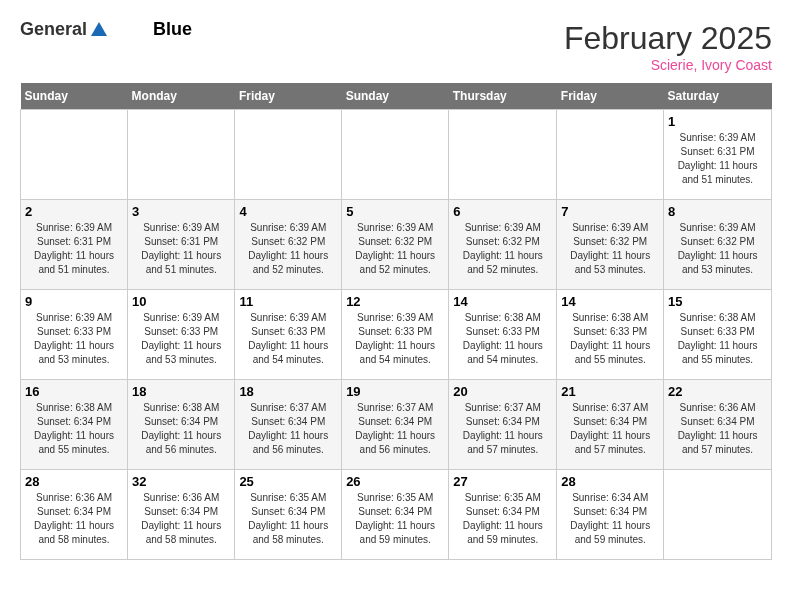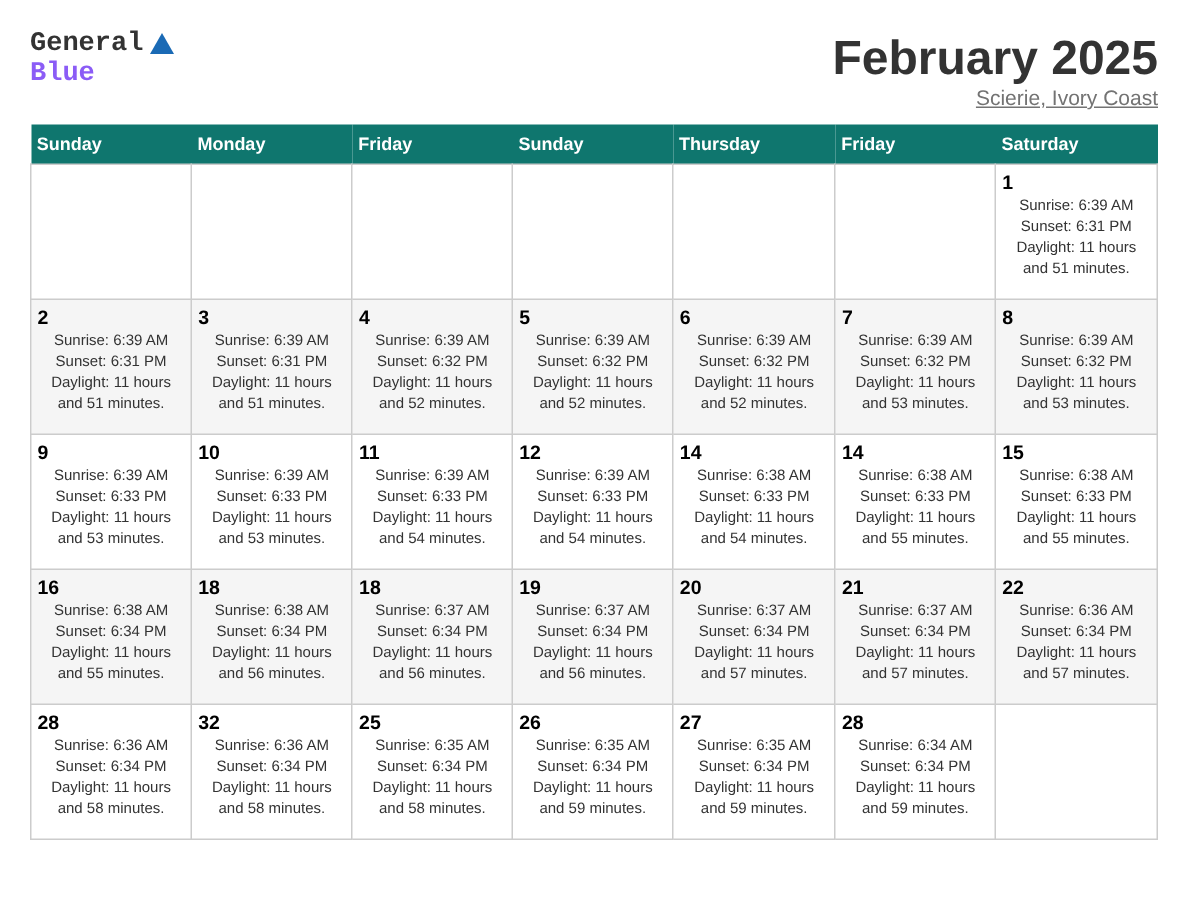--- a/index.html
+++ b/index.html
@@ -15,59 +15,58 @@
       justify-content: space-between;
       align-items: flex-start;
       margin-bottom: 10px;
     }
     .logo {
       display: flex;
       align-items: center;
     }
     .logo-text {
       display: flex;
-      flex-direction: column;
+      flex-direction: row;
       line-height: 1.1;
-      font-family: Liberation Mono, monospace;
     }
     .logo-general {
       font-size: 18px;
       font-weight: bold;
       color: #333;
     }
     .logo-blue {
       font-size: 18px;
       font-weight: bold;
-      color: #8b5cf6;
+      color: #000000;
+      margin-left: 44px;
     }
     .logo-icon {
       width: 20px;
       height: 20px;
       margin-left: 2px;
     }
     .title-block {
       text-align: right;
     }
     .month-title {
       font-size: 32px;
-      font-weight: bold;
+      font-weight: normal;
       color: #333;
     }
     .location {
       font-size: 14px;
-      color: #737373;
-      text-decoration: underline;
+      color: #ec4899;
     }
     table {
       width: 100%;
       border-collapse: collapse;
       font-size: 11px;
     }
     th {
-      background: #0f766e;
+      background: #737373;
       color: #fff;
       padding: 6px 4px;
       text-align: left;
       font-size: 12px;
       font-weight: bold;
     }
     td {
       border: 1px solid #ccc;
       vertical-align: top;
       padding: 4px;

